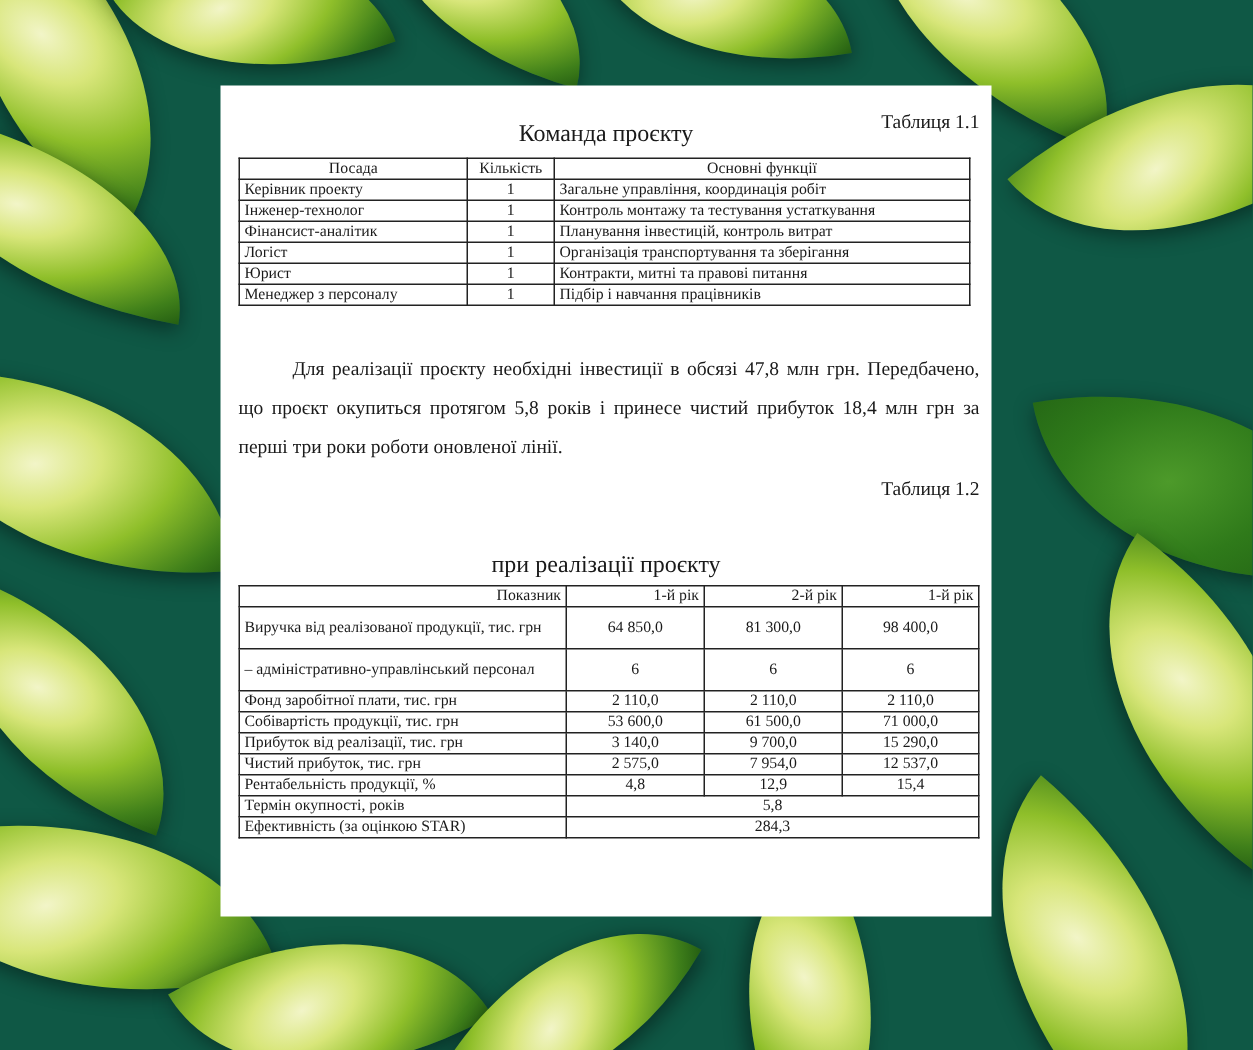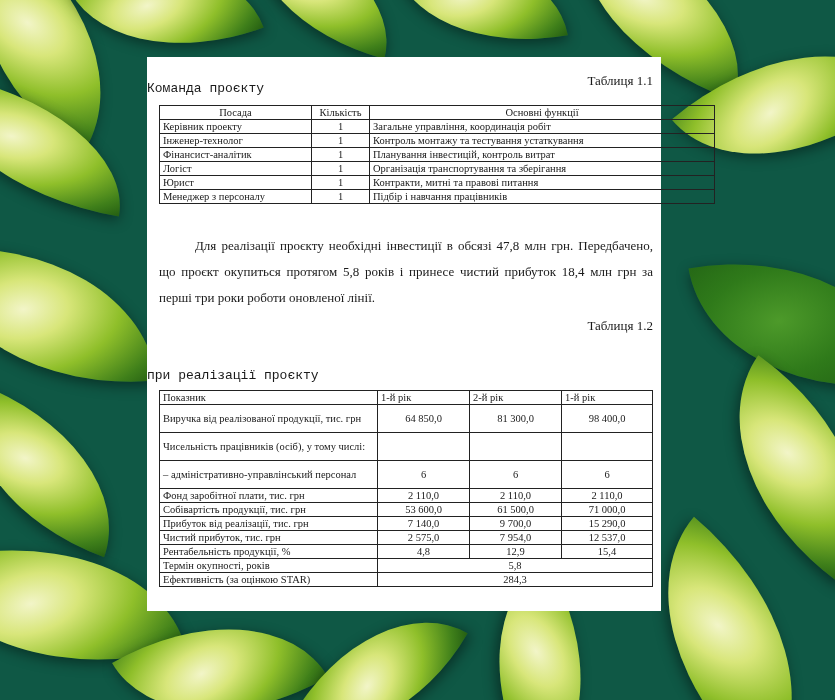--- a/index.html
+++ b/index.html
@@ -25,47 +25,46 @@
     left: 147px; top: 57px;
     width: 514px; height: 554px;
     background: #ffffff;
     padding: 0 8px 0 10px;
   }
   .caption-right {
     position: absolute; right: 8px;
     font-size: 13px;
   }
   .title-center {
-    position: absolute; left: 0; right: 0; text-align: left;
-    font-size: 13px;
-    font-family: Liberation Mono, monospace;
+    position: absolute; left: 0; right: 0; text-align: center;
+    font-size: 16px;
   }
   table {
     position: absolute;
     border-collapse: collapse;
     font-size: 10.5px;
     line-height: 12px;
   }
   td, th {
     border: 1px solid #222;
     font-weight: normal;
     padding: 0 3px;
     vertical-align: middle;
   }
-  .t1 { left: 12px; top: 48px; width: 556px; }
+  .t1 { left: 12px; top: 48px; width: 488px; }
   .t1 td { height: 14px; }
   .t1 th { height: 14px; text-align: center; }
   .c { text-align: center; }
   .para {
     position: absolute; left: 12px; right: 8px; top: 176px;
     font-size: 13px; line-height: 26px; text-align: justify;
     text-indent: 36px;
   }
   .t2 { left: 12px; top: 333px; width: 494px; }
-  .t2 th { height: 14px; text-align: left; }
+  .t2 th { height: 14px; text-align: right; }
   .t2 td { height: 14px; }
   .t2 td.tall { height: 28px; }
 </style>
 </head>
 <body>
 
 <div class="bg">
   <div class="leaf" style="left:-60px;top:-30px;width:200px;height:140px;transform:rotate(35deg);"></div>
   <div class="leaf" style="left:80px;top:-50px;width:170px;height:110px;transform:rotate(-20deg);"></div>
   <div class="leaf" style="left:240px;top:-60px;width:160px;height:100px;transform:rotate(15deg);"></div>
@@ -152,46 +151,40 @@
       <th>2-й рік</th>
       <th>1-й рік</th>
     </tr>
     <tr>
       <td class="tall">Виручка від реалізованої продукції, тис. грн</td>
       <td class="c">64 850,0</td>
       <td class="c">81 300,0</td>
       <td class="c">98 400,0</td>
     </tr>
     <tr>
-      <td class="tall">Чисельність працівників (осіб), у тому числі:</td>
-      <td class="c"></td>
-      <td class="c"></td>
-      <td class="c"></td>
-    </tr>
-    <tr>
       <td class="tall">– адміністративно-управлінський персонал</td>
       <td class="c">6</td>
       <td class="c">6</td>
       <td class="c">6</td>
     </tr>
     <tr>
       <td>Фонд заробітної плати, тис. грн</td>
       <td class="c">2 110,0</td>
       <td class="c">2 110,0</td>
       <td class="c">2 110,0</td>
     </tr>
     <tr>
       <td>Собівартість продукції, тис. грн</td>
       <td class="c">53 600,0</td>
       <td class="c">61 500,0</td>
       <td class="c">71 000,0</td>
     </tr>
     <tr>
       <td>Прибуток від реалізації, тис. грн</td>
-      <td class="c">7 140,0</td>
+      <td class="c">3 140,0</td>
       <td class="c">9 700,0</td>
       <td class="c">15 290,0</td>
     </tr>
     <tr>
       <td>Чистий прибуток, тис. грн</td>
       <td class="c">2 575,0</td>
       <td class="c">7 954,0</td>
       <td class="c">12 537,0</td>
     </tr>
     <tr>

